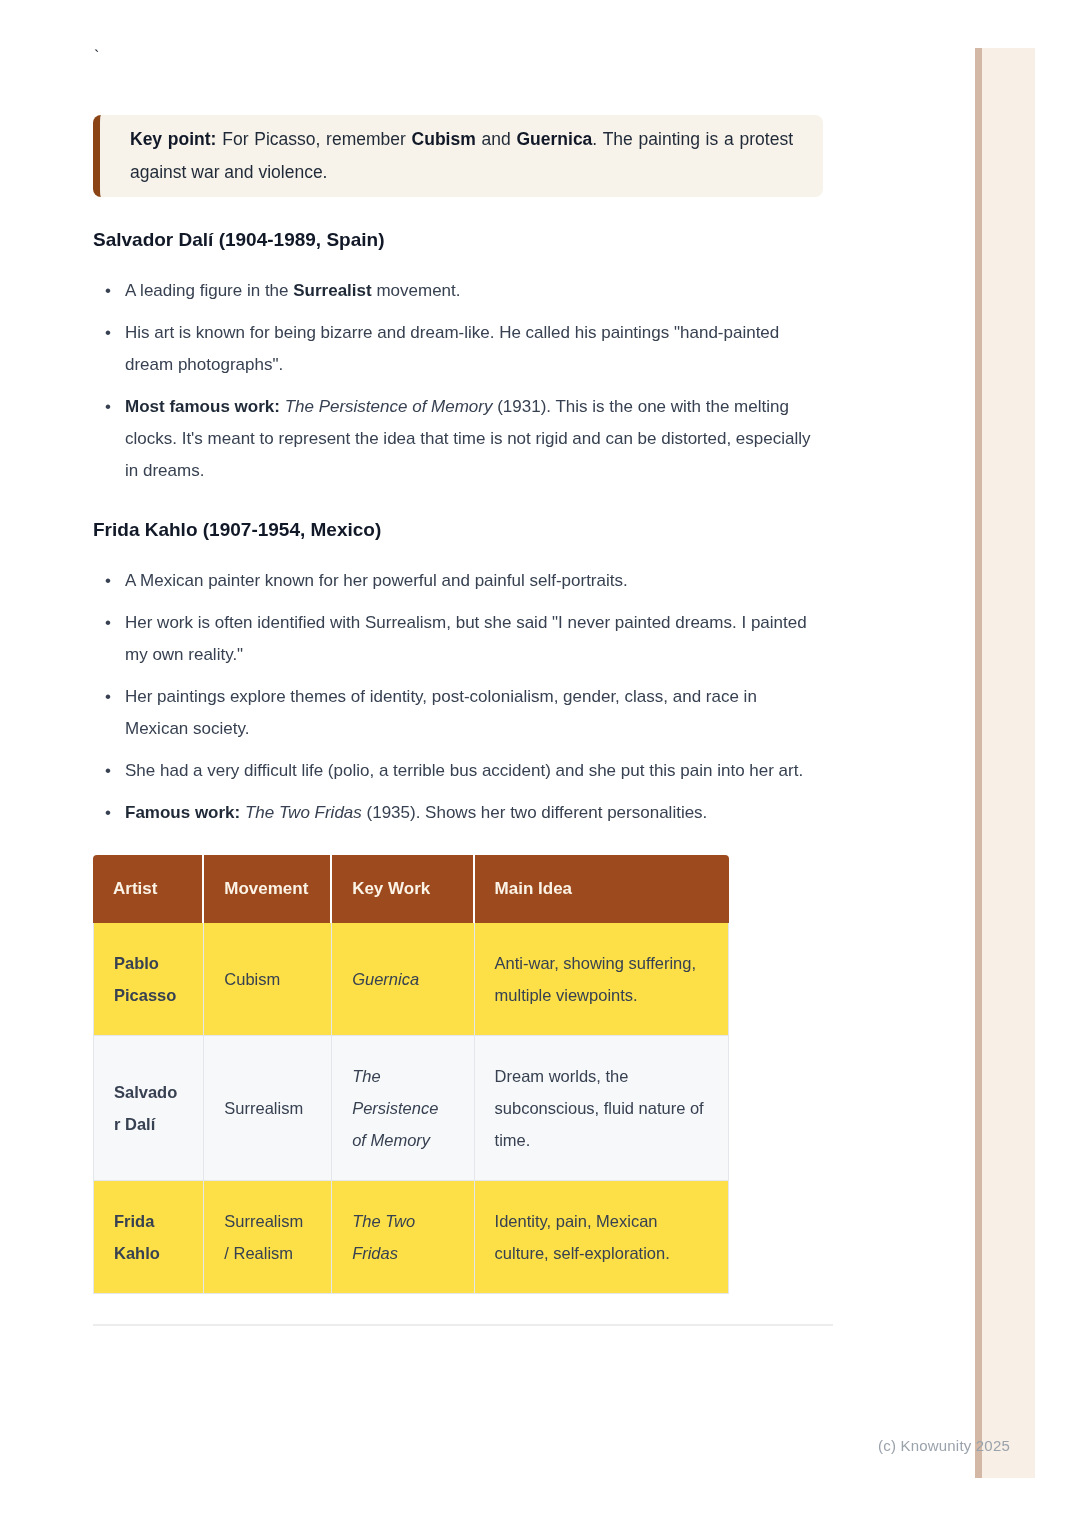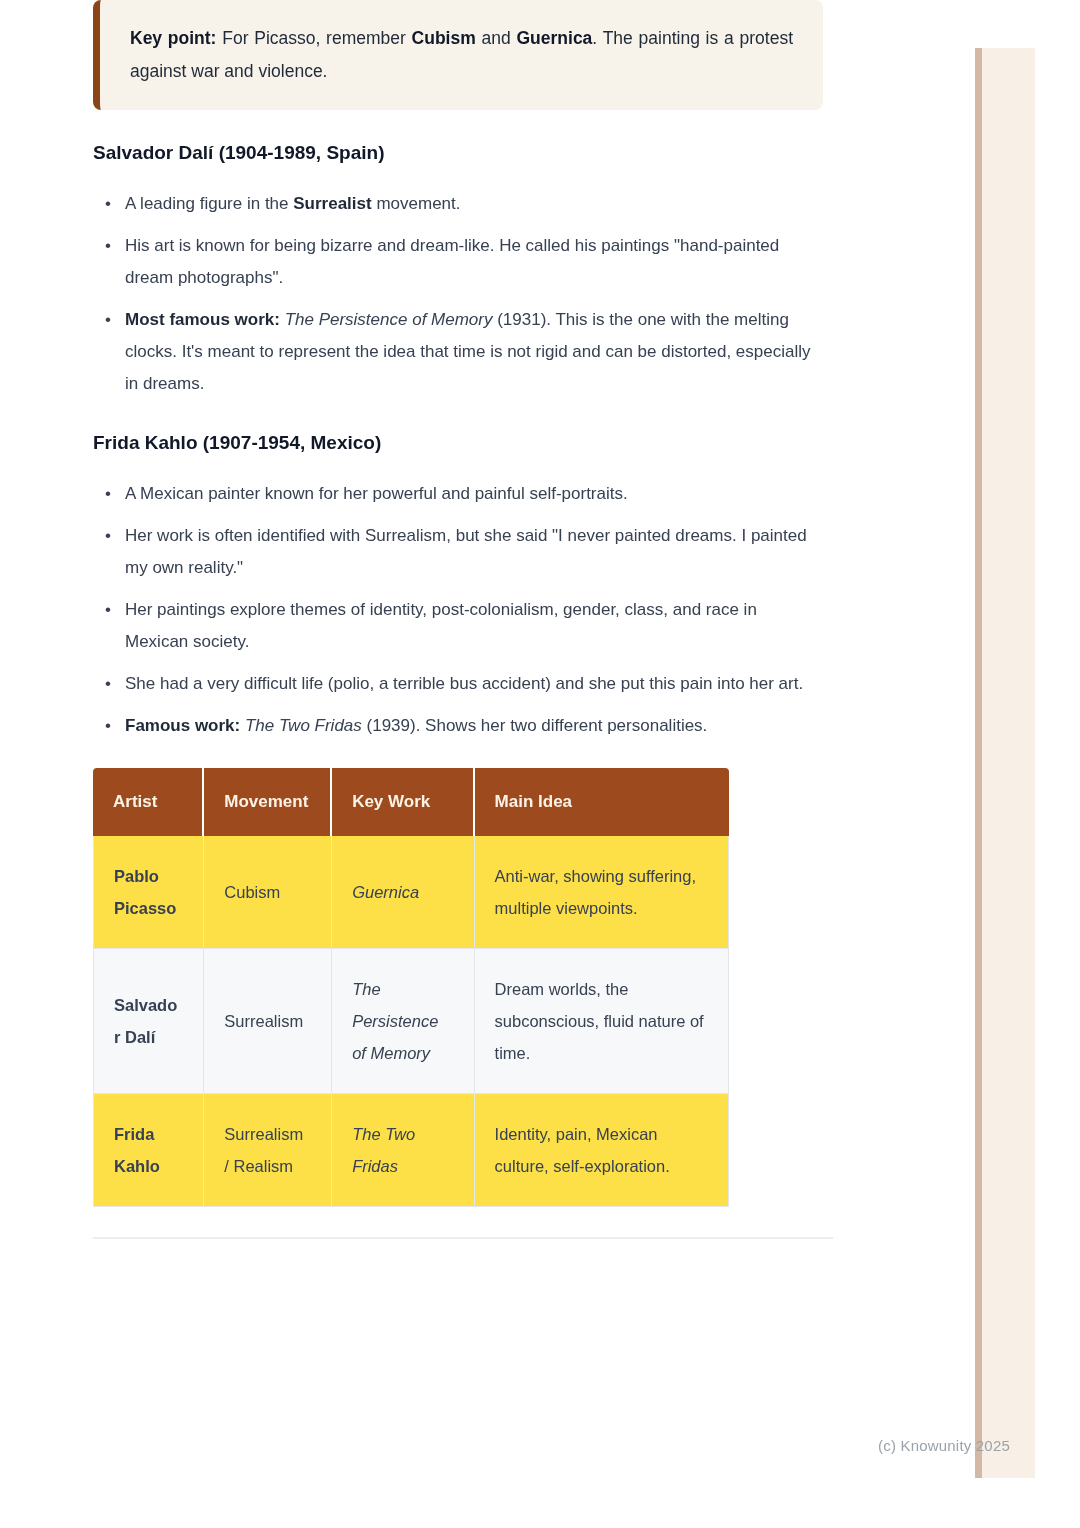--- a/index.html
+++ b/index.html
@@ -18,24 +18,25 @@
   }
   html,body{margin:0;padding:0;}
   body{background:#ffffff;font-family:"Liberation Sans","DejaVu Sans",sans-serif;}
   .page{position:relative;width:1080px;height:1528px;background:#ffffff;overflow:hidden;}
 
   .stray{position:absolute;left:94px;top:48px;font-size:16px;color:#1f2937;z-index:2;}
 
   .content{position:absolute;left:93px;top:0;width:730px;z-index:2;}
 
   .callout{
+    margin-top:115px;
     background:var(--callout_bg);
     border-left:7px solid var(--callout_bar);
     border-radius:8px;
-    padding:22px 30px;
+    padding:8px 30px;
     box-sizing:border-box;
   }
   .callout p{margin:0;font-size:17.5px;line-height:33px;color:var(--text_bold);text-align:justify;}
   .run-b{font-weight:700;color:var(--text_dark);}
   .run-i{font-style:italic;}
 
   h2.sec-heading{
     font-size:19px;line-height:26px;font-weight:700;color:var(--text_dark);
     margin:30px 0 0 0;
   }
@@ -114,21 +115,21 @@
             <li><span class="run-b">Most famous work: </span><span class="run-i">The Persistence of Memory</span><span class="run-n"> (1931). This is the one with the melting clocks. It's meant to represent the idea that time is not rigid and can be distorted, especially in dreams.</span></li>
           </ul>
         </div>
         <div>
           <h2 class="sec-heading">Frida Kahlo (1907-1954, Mexico)</h2>
           <ul class="bullets">
             <li><span class="run-n">A Mexican painter known for her powerful and painful self-portraits.</span></li>
             <li><span class="run-n">Her work is often identified with Surrealism, but she said "I never painted dreams. I painted my own reality."</span></li>
             <li><span class="run-n">Her paintings explore themes of identity, post-colonialism, gender, class, and race in Mexican society.</span></li>
             <li><span class="run-n">She had a very difficult life (polio, a terrible bus accident) and she put this pain into her art.</span></li>
-            <li><span class="run-b">Famous work: </span><span class="run-i">The Two Fridas</span><span class="run-n"> (1939). Shows her two different personalities.</span></li>
+            <li><span class="run-b">Famous work: </span><span class="run-i">The Two Fridas</span><span class="run-n"> (1935). Shows her two different personalities.</span></li>
           </ul>
         </div>
       </div>
 
     <table class="cmp">
       <colgroup>
           <col class="c1">
           <col class="c2">
           <col class="c3">
           <col class="c4">

